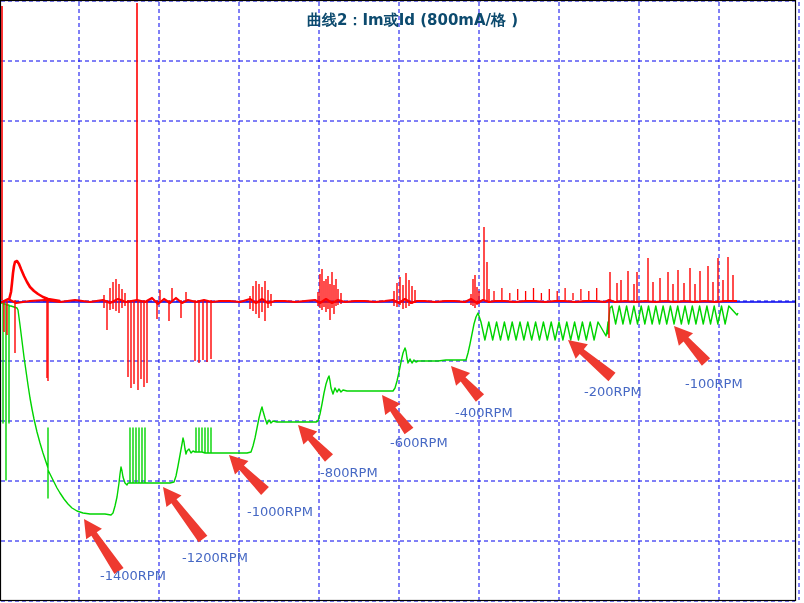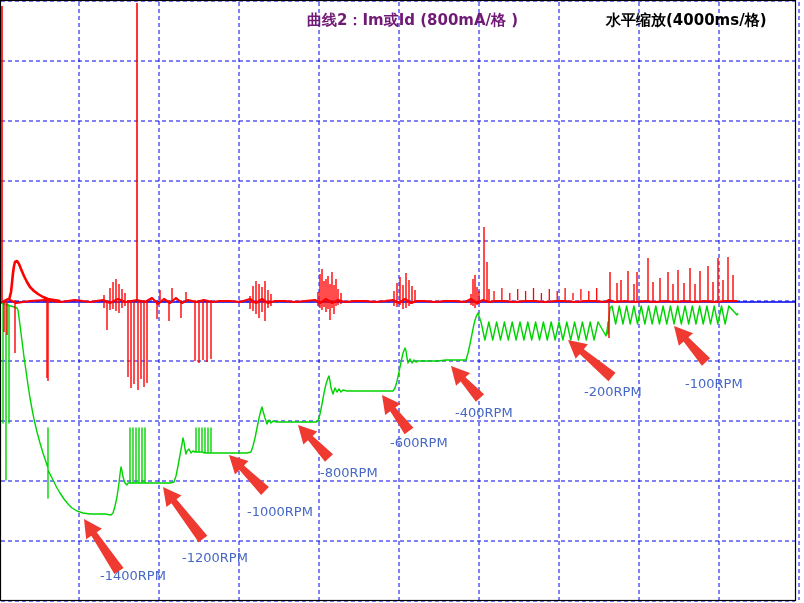--- a/index.html
+++ b/index.html
@@ -172,15 +172,14 @@
       <polygon points="382,395 385.2,415.09999999999997 390.24,411.32 404.6,434.3 413.4,427.7 395.36,407.47999999999996 400.40000000000003,403.7" fill="#ee3a30"></polygon>
       <text x="390" y="447" fill="#4668c4" font-size="13" font-family="&quot;DejaVu Sans&quot;, sans-serif">-600RPM</text>
       <polygon points="451,366 456.04797360665765,385.71719966086687 460.7161914007043,381.48662728501205 475.9245717671021,401.69335683606374 484.0754282328979,394.30664316393626 465.45850788989463,377.1889029666833 470.1267256839413,372.9583305908285" fill="#ee3a30"></polygon>
       <text x="455" y="417" fill="#4668c4" font-size="13" font-family="&quot;DejaVu Sans&quot;, sans-serif">-400RPM</text>
       <polygon points="568,340 575.6623181554857,358.8557386618534 579.7169977514985,354.0339575206488 608.4602003526871,381.2094914724802 615.5397996473129,372.7905085275198 583.8360373410991,349.1356401708537 587.890716937112,344.3138590296491" fill="#ee3a30"></polygon>
       <text x="584" y="396" fill="#4668c4" font-size="13" font-family="&quot;DejaVu Sans&quot;, sans-serif">-200RPM</text>
       <polygon points="674,326 678.8581605714438,345.7648242051901 683.5668392791508,341.57933202056165 701.8892487472399,365.65400111356456 710.1107512527601,358.34599888643544 688.3502589187262,337.32740345205013 693.0589376264332,333.1419112674217" fill="#ee3a30"></polygon>
       <text x="685" y="388" fill="#4668c4" font-size="13" font-family="&quot;DejaVu Sans&quot;, sans-serif">-100RPM</text>
       <rect x="0.5" y="0.5" width="795" height="600" fill="none" stroke="#000000" stroke-width="1.2"></rect>
     </svg>
-  <div class="hdr t2" style="color: #701a75;">曲线2：Im或Id (800mA/格 )</div>
-  <div class="hdr t3" style="color: rgb(0, 0, 0);">水平缩放(4000ms/格)</div>
+  <div class="hdr t2" style="color: #0c4a6e;">曲线2：Im或Id (800mA/格 )</div>
 </div>
 
 </body></html>

